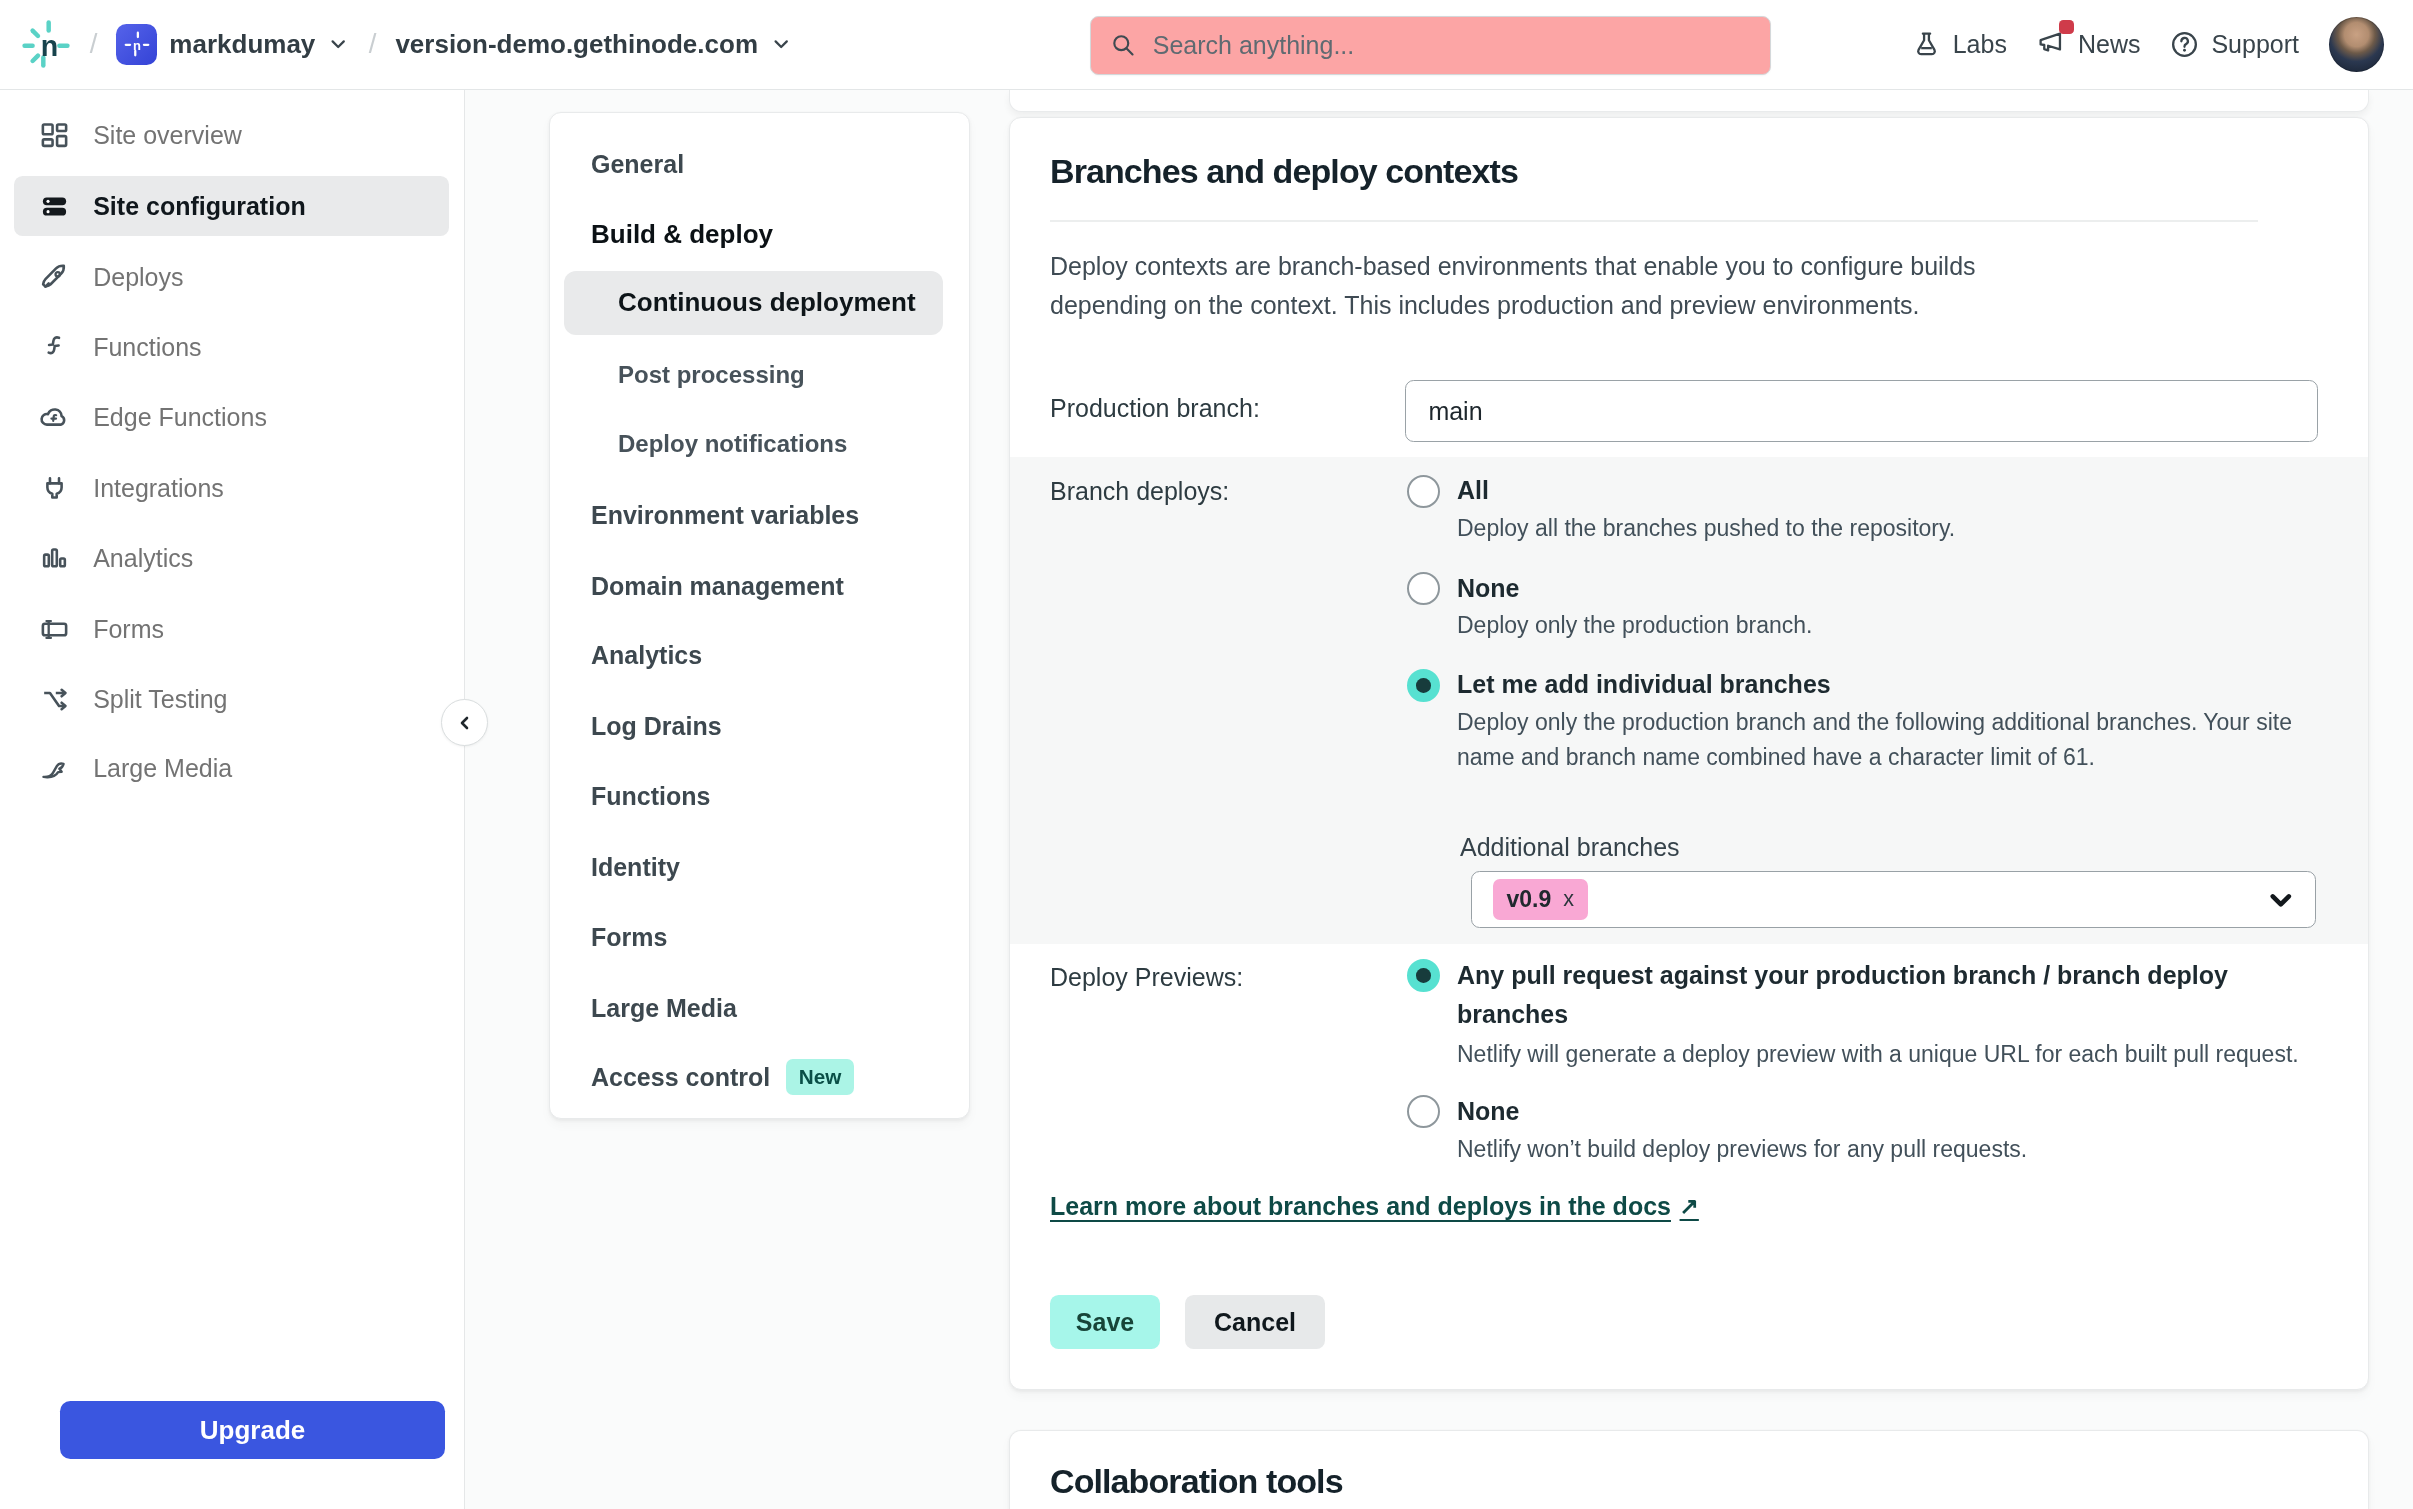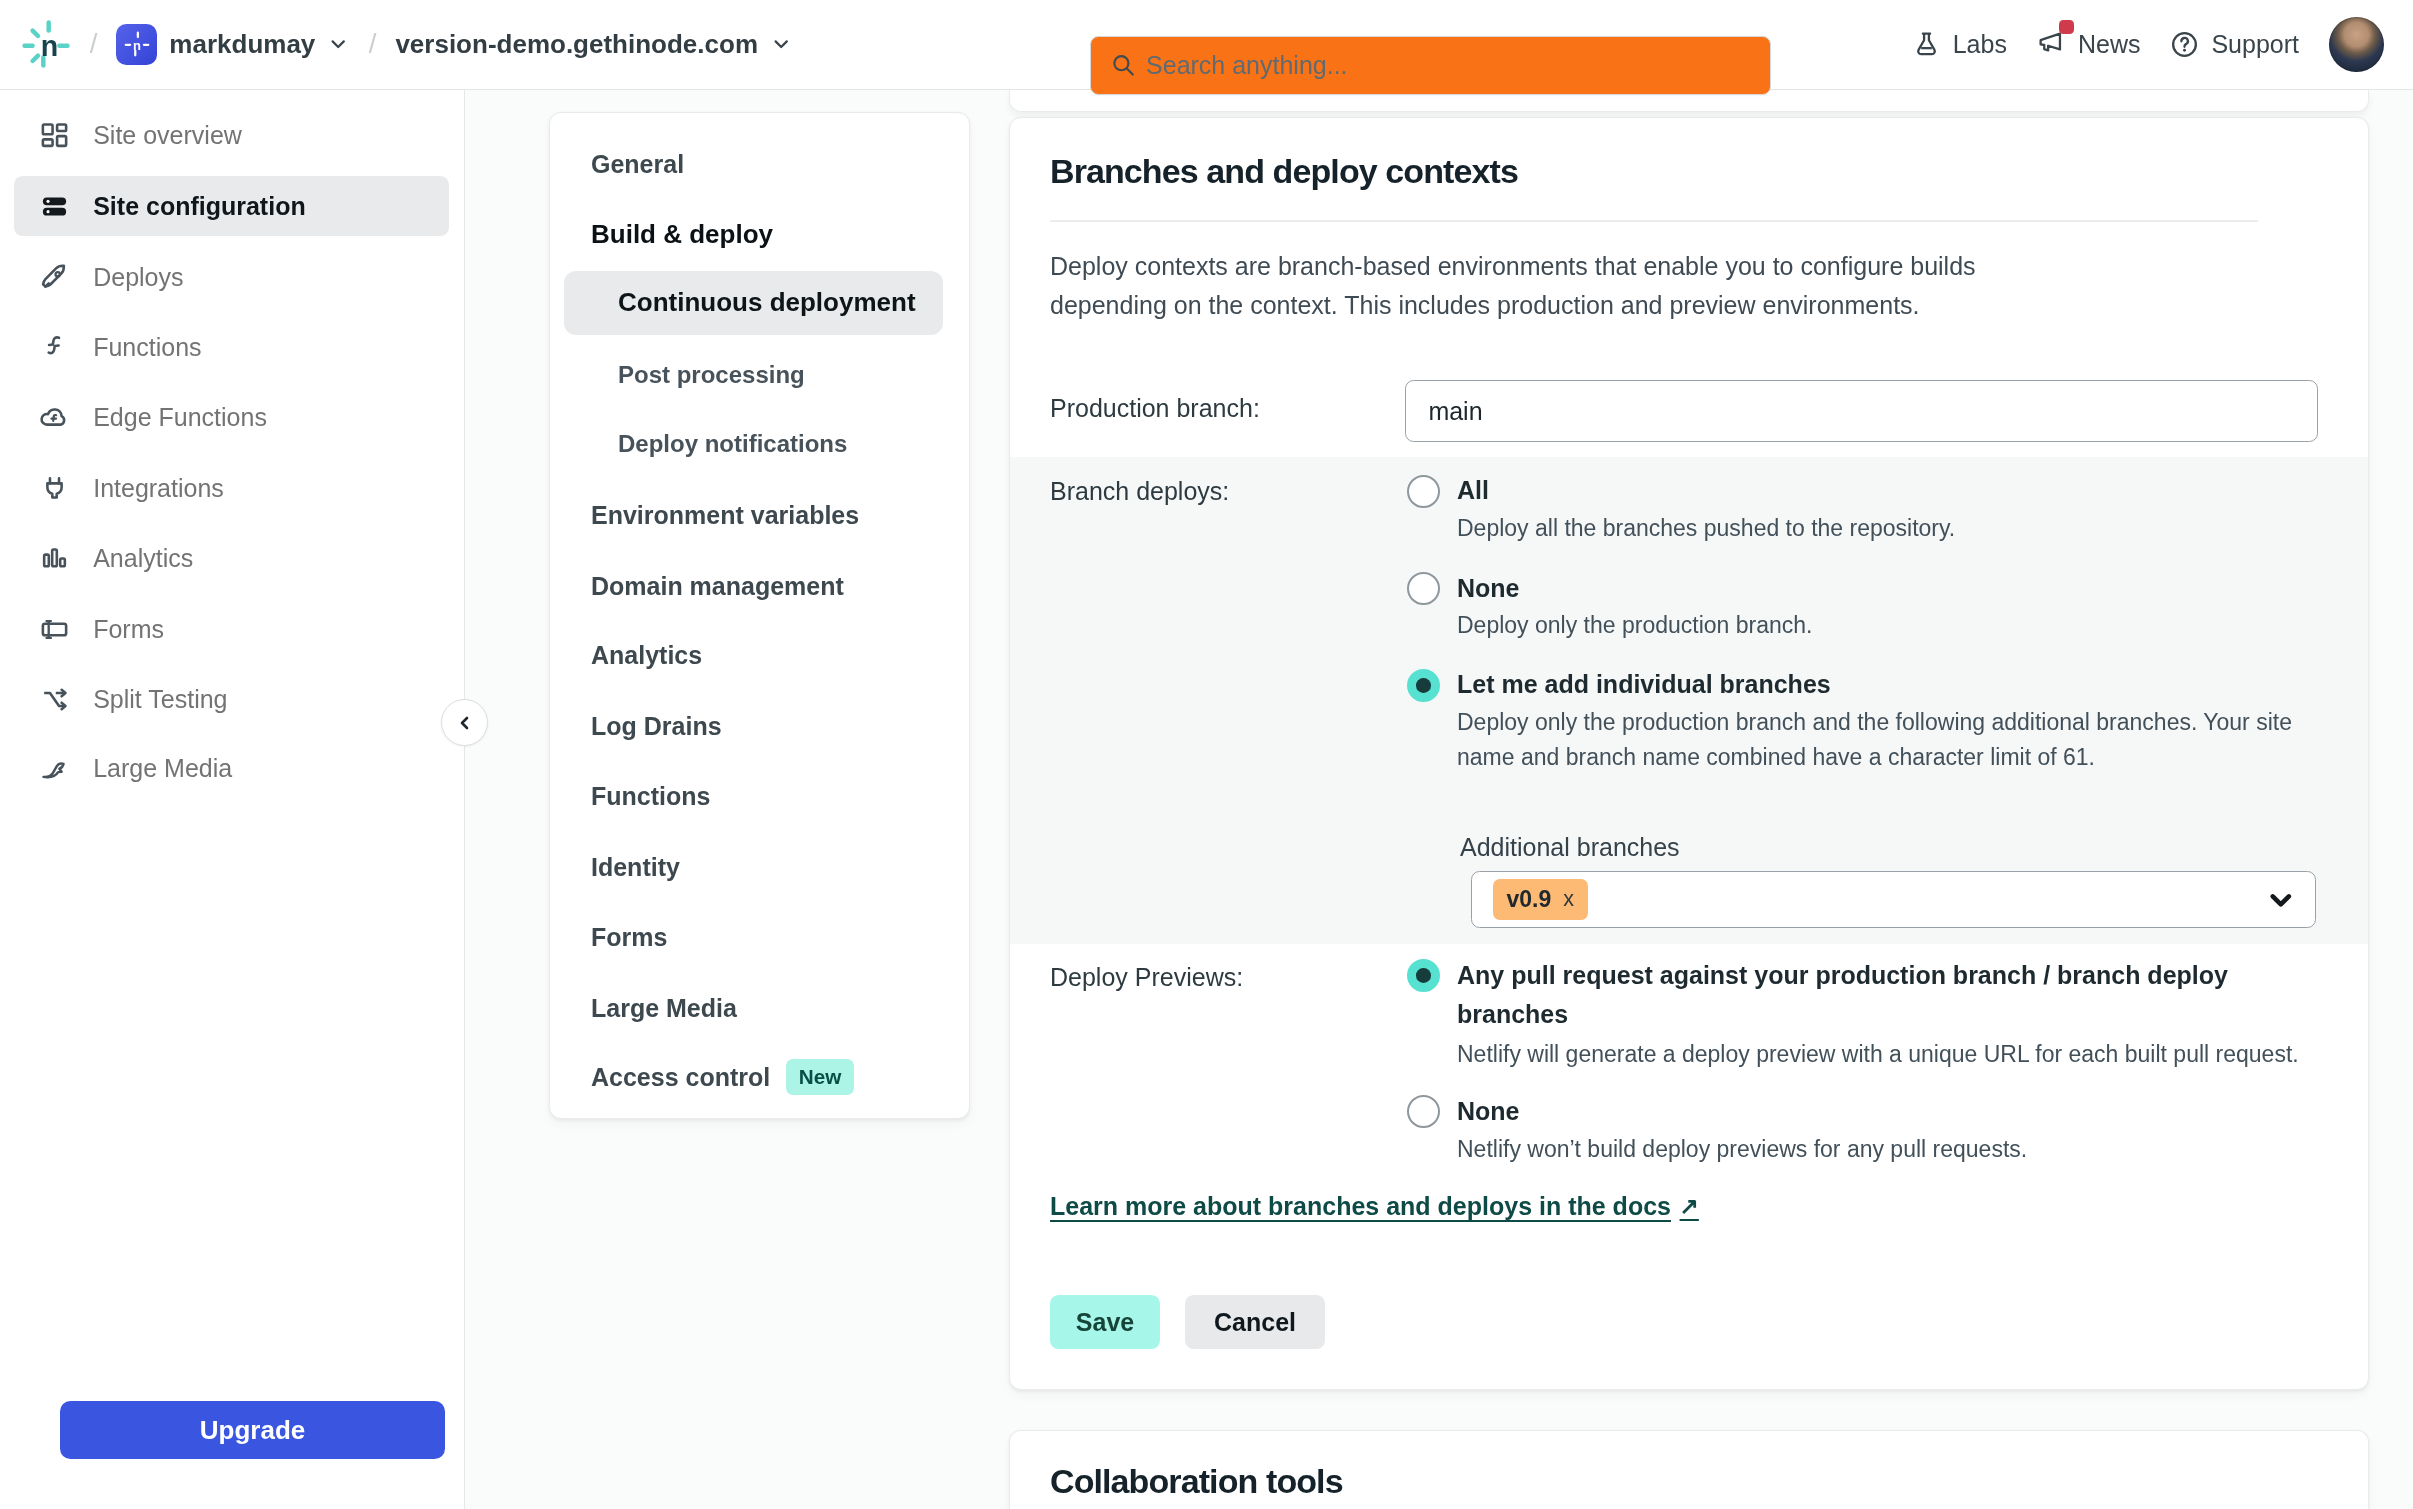--- a/index.html
+++ b/index.html
@@ -6,21 +6,21 @@
   html,body { width:2413px; height:1509px; }
   body { font-family:"Liberation Sans", sans-serif; background:#ffffff; overflow:hidden; color:#2d3b41; }
   #app { position:relative; width:2413px; height:1509px; background:#fafbfb; overflow:hidden; }
 
   
   .header { position:absolute; left:0; top:0; width:2413px; height:90px; background:#fff; border-bottom:1.7px solid #e3e6e7; z-index:20; }
   .crumbs { position:absolute; left:20.7px; top:0; height:88px; display:flex; align-items:center; gap:19px; }
   .crumb-sep { font-size:27.6px; color:#c9ced1; font-weight:400; }
   .crumb-item { display:flex; align-items:center; gap:12px; font-size:26px; font-weight:700; color:#323d44; cursor:pointer; }
   .team-ic { width:41px; height:41px; border-radius:10.3px; background:linear-gradient(135deg,#5563ea,#3443d6); display:flex; align-items:center; justify-content:center; }
-  .search { position:absolute; left:1090px; top:15.5px; width:681px; height:59px; background:#f97316; border:1.7px solid #d4d8da; border-radius:8.6px; display:flex; align-items:center; gap:10px; padding:0 19px; box-shadow:0 0.9px 1.7px rgba(0,0,0,.04);margin-top:20px; }
+  .search { position:absolute; left:1090px; top:15.5px; width:681px; height:59px; background:#fca5a5; border:1.7px solid #d4d8da; border-radius:8.6px; display:flex; align-items:center; gap:17px; padding:0 19px; box-shadow:0 0.9px 1.7px rgba(0,0,0,.04); }
   .search input { border:none; outline:none; font-size:25px; color:#2d3b41; width:100%; font-family:"Liberation Sans",sans-serif; background:transparent; }
   .search input::placeholder { color:#5f6a71; }
   .hnav { position:absolute; right:0; top:0; height:88px; display:flex; align-items:center; gap:30px; padding-right:29px; }
   .hnav-item { display:flex; align-items:center; gap:12px; font-size:25px; color:#39444b; cursor:pointer; }
   .news-wrap { position:relative; }
   .news-dot { position:absolute; top:-6.9px; right:-7.8px; width:14.7px; height:14.7px; border-radius:4.3px; background:#cf3b4a; }
   .avatar { width:55px; height:55px; border-radius:50%; background:radial-gradient(circle at 50% 32%, #c9a183 0%, #b28d70 26%, #6d5a49 40%, #2b3850 58%, #141d2b 100%); box-shadow:inset 0 0 0 0.9px rgba(0,0,0,.15); cursor:pointer; }
 
   
   .sidebar { position:absolute; left:0; top:90px; width:465px; height:1420px; background:#fff; border-right:1.7px solid #e5e7e8; z-index:10; }
@@ -55,21 +55,21 @@
   .stripe { position:absolute; left:0; top:339px; width:100%; height:487px; background:#f6f7f7; }
 
   .radio { position:absolute; left:397px; width:33px; height:33px; border-radius:50%; background:#fff; border:2.6px solid #8e979c; cursor:pointer; }
   .radio.selected { background:#57e1d1; border-color:#57e1d1; }
   .radio.selected::after { content:""; position:absolute; left:50%; top:50%; width:14.7px; height:14.7px; margin:-7.3px 0 0 -7.3px; border-radius:50%; background:#173c3c; }
   .opt-title { position:absolute; left:447px; font-size:25px; font-weight:700; color:#1d2a30; line-height:39px; }
   .opt-desc { position:absolute; left:447px; font-size:23px; color:#42505a; line-height:35px; width:862px; }
 
   .add-label { position:absolute; left:450px; top:715px; font-size:25px; color:#35424a; }
   .multiselect { position:absolute; left:461px; top:753px; width:845px; height:57px; background:#fff; border:1.7px solid #99a1a6; border-radius:8.6px; display:flex; align-items:center; padding:0 20.7px; cursor:pointer; }
-  .tag { display:flex; align-items:center; gap:12px; background:#fdba74; border-radius:6.9px; padding:6.9px 13.8px; font-size:23px; font-weight:700; color:#20292e; }
+  .tag { display:flex; align-items:center; gap:12px; background:#f9a8d4; border-radius:6.9px; padding:6.9px 13.8px; font-size:23px; font-weight:700; color:#20292e; }
   .tag .x { font-weight:400; font-size:21.5px; color:#2c363c; cursor:pointer; }
   .ms-chevron { margin-left:auto; display:flex; }
 
   .docs-link { position:absolute; left:40px; top:1074px; font-size:25px; font-weight:700; color:#0e4a46; text-decoration:underline; text-underline-offset:5.2px; display:flex; gap:8.6px; align-items:center; cursor:pointer; }
   .docs-link .arrow { font-size:23px; text-decoration:none; }
   .btn { position:absolute; top:1177px; height:54px; border:none; border-radius:8.6px; font-size:25px; font-weight:700; font-family:"Liberation Sans",sans-serif; cursor:pointer; }
   .btn-save { left:40px; width:110px; background:#a6f6ea; color:#174438; }
   .btn-cancel { left:175px; width:140px; background:#e7e9ea; color:#10181d; }
 </style>
 </head>

